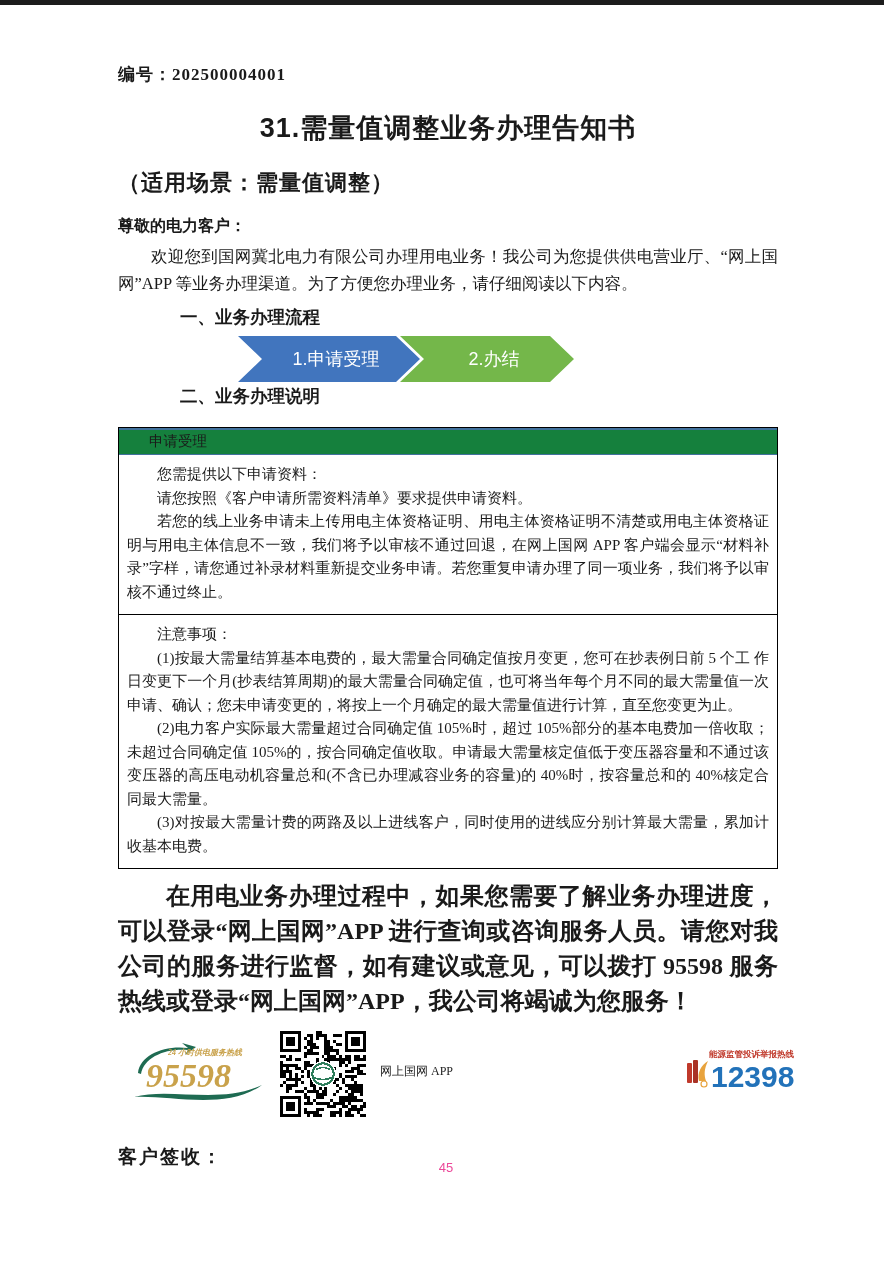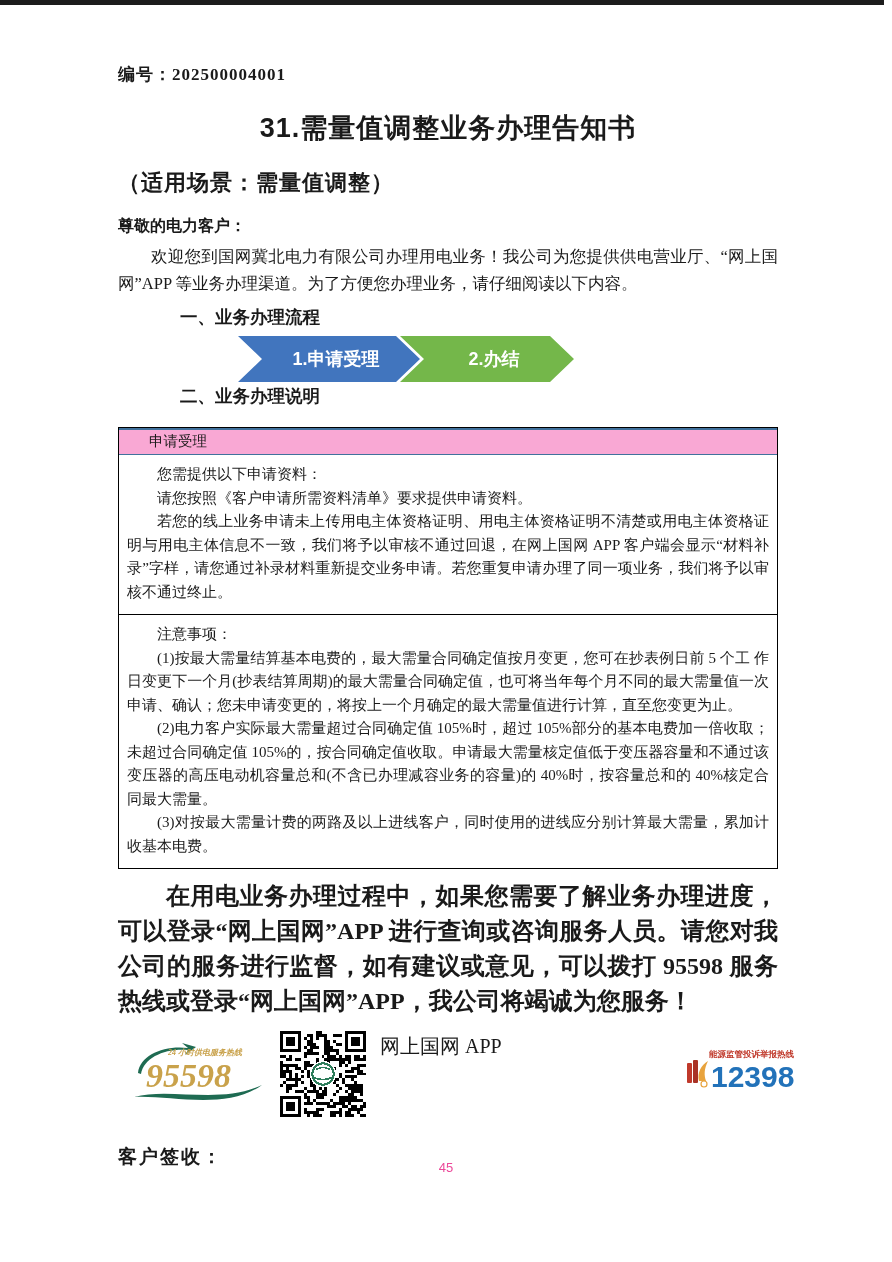--- a/index.html
+++ b/index.html
@@ -43,21 +43,21 @@
   }
   .section-heading{
     font-family:"Liberation Sans","DejaVu Sans",sans-serif;
     font-weight:bold;font-size:17.5px;
     padding-left:62px;
   }
   .flow-heading{margin-top:8px;}
   .desc-heading{margin-top:2px;margin-bottom:19px;}
   .flow-row{
     margin-top:7px;margin-left:120px;height:46px;
-    display:flex;align-items:flex-start;font-weight:bold;
+    display:flex;align-items:flex-start;
   }
   .chevron{
     height:46px;display:flex;align-items:center;justify-content:center;
     color:#ffffff;
     font-family:"Liberation Sans","DejaVu Sans",sans-serif;
     font-size:18px;
     clip-path:polygon(0% 0%, calc(100% - 24px) 0%, 100% 50%, calc(100% - 24px) 100%, 0% 100%, 24px 50%);
     padding-left:14px;
   }
   .chevron-1{width:168px;background:#4175be;}
@@ -86,22 +86,22 @@
     margin-top:10px;
     font-size:24px;line-height:35px;font-weight:600;
     text-indent:2em;text-align:justify;
   }
   .logos-row{
     margin-top:12px;height:95px;position:relative;
   }
   .logo-95598{position:absolute;left:12px;top:8px;}
   .qr-code{position:absolute;left:162px;top:0;width:86px;height:86px;}
   .qr-label{
-    position:absolute;left:262px;top:2px;
-    font-size:20px;
+    position:absolute;left:262px;top:32px;
+    font-size:12px;
   }
   .logo-12398{position:absolute;left:565px;top:14px;}
   .sign-label{
     margin-top:18px;
     font-weight:bold;font-size:19px;letter-spacing:2px;
   }
   .page-number{
     position:absolute;left:0;top:1160px;width:892px;
     text-align:center;font-size:13px;color:#ec4899;
     font-family:"Liberation Sans","DejaVu Sans",sans-serif;
@@ -127,21 +127,21 @@
   <div class="section-heading flow-heading">一、业务办理流程</div>
 
   <div class="flow-row">
     <div class="chevron chevron-1" style="background: rgb(65, 117, 190);">1.申请受理</div>
     <div class="chevron chevron-2" style="background: rgb(116, 183, 74);">2.办结</div>
   </div>
 
   <div class="section-heading desc-heading">二、业务办理说明</div>
 
   <div class="notice-table">
-    <div class="notice-header" style="background: #f9a8d4;">申请受理</div>
+    <div class="notice-header" style="background: #15803d;">申请受理</div>
     <div class="notice-cell cell-1">
       <p>您需提供以下申请资料：</p>
       <p>请您按照《客户申请所需资料清单》要求提供申请资料。</p>
       <p>若您的线上业务申请未上传用电主体资格证明、用电主体资格证明不清楚或用电主体资格证明与用电主体信息不一致，我们将予以审核不通过回退，在网上国网 APP 客户端会显示“材料补录”字样，请您通过补录材料重新提交业务申请。若您重复申请办理了同一项业务，我们将予以审核不通过终止。</p>
     </div>
     <div class="notice-cell cell-2">
       <p>注意事项：</p>
       <p>(1)按最大需量结算基本电费的，最大需量合同确定值按月变更，您可在抄表例日前 5 个工 作日变更下一个月(抄表结算周期)的最大需量合同确定值，也可将当年每个月不同的最大需量值一次申请、确认；您未申请变更的，将按上一个月确定的最大需量值进行计算，直至您变更为止。</p>
       <p>(2)电力客户实际最大需量超过合同确定值 105%时，超过 105%部分的基本电费加一倍收取；未超过合同确定值 105%的，按合同确定值收取。申请最大需量核定值低于变压器容量和不通过该 变压器的高压电动机容量总和(不含已办理减容业务的容量)的 40%时，按容量总和的 40%核定合同最大需量。</p>
       <p>(3)对按最大需量计费的两路及以上进线客户，同时使用的进线应分别计算最大需量，累加计收基本电费。</p>

